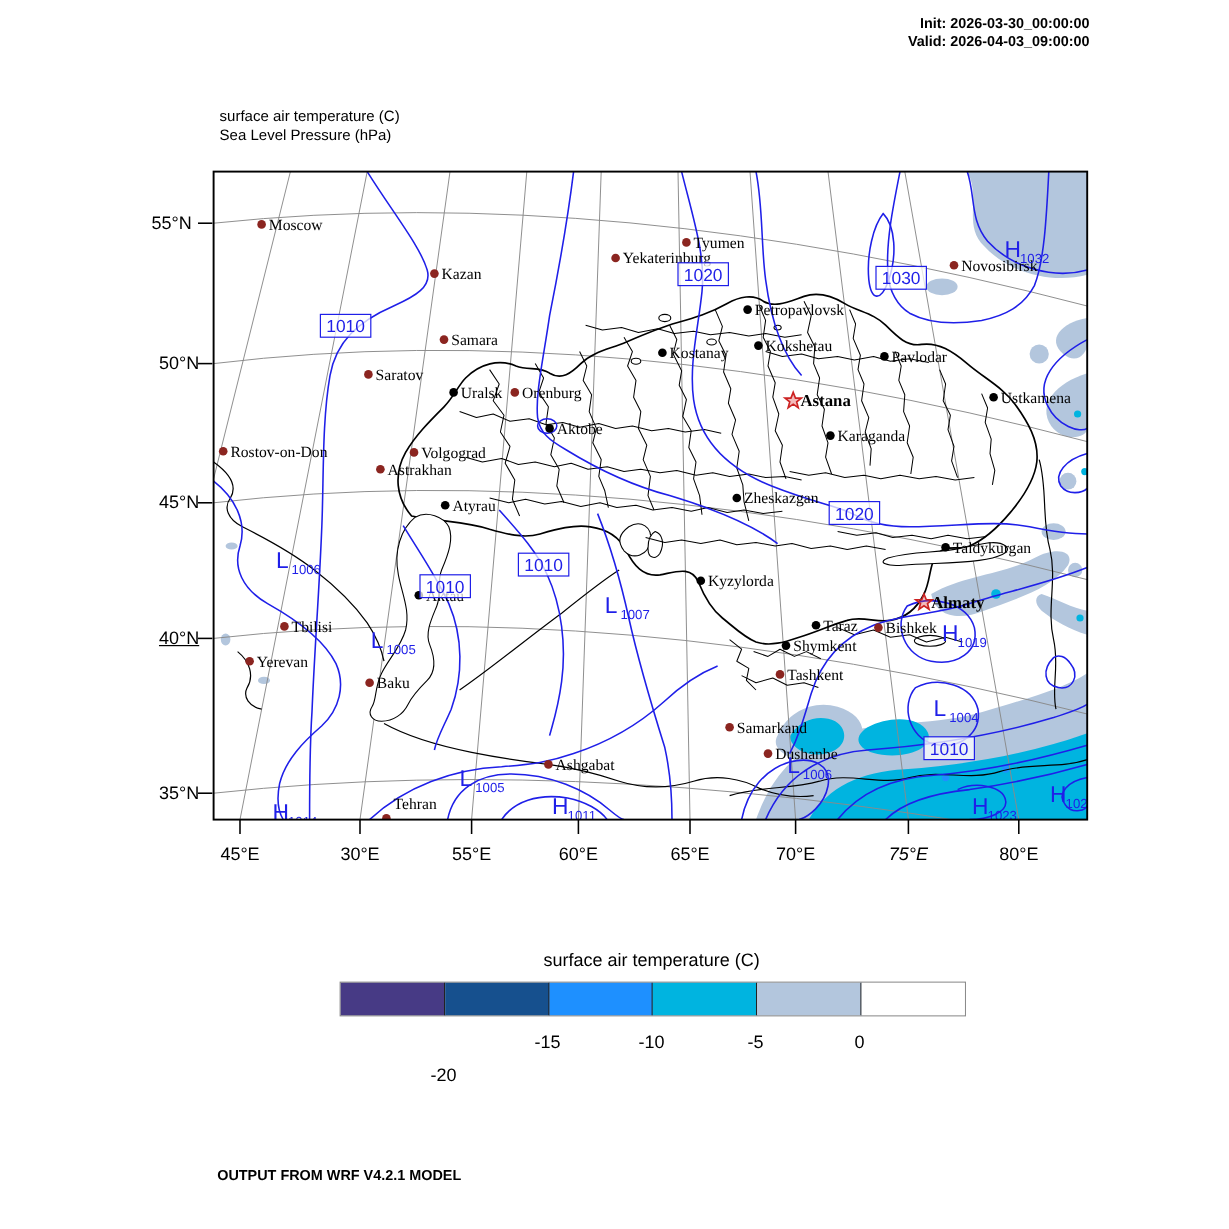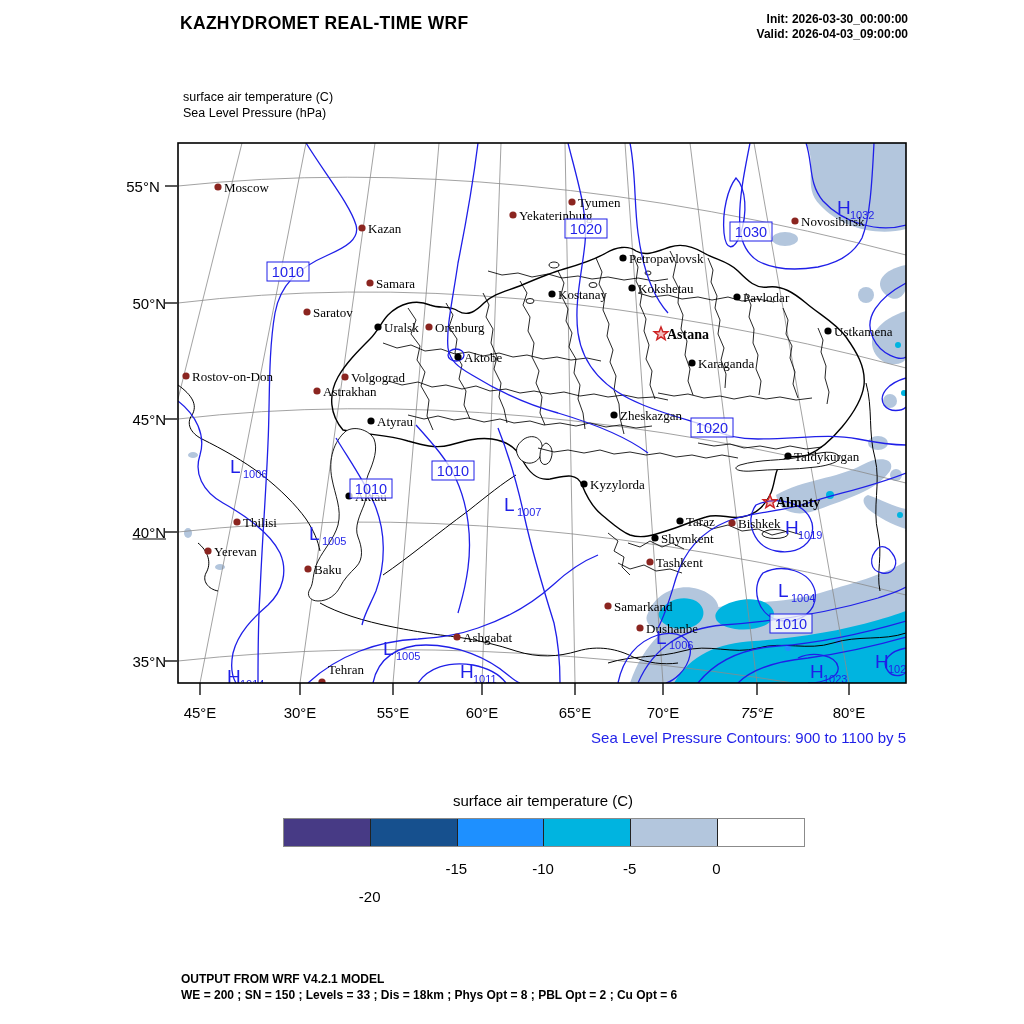--- a/index.html
+++ b/index.html
@@ -34,21 +34,20 @@
   .citylab{font-family:"Liberation Serif",serif;font-size:13px;}
   .caplab{font-family:"Liberation Serif",serif;font-size:14px;font-weight:bold;}
   .plH{font-size:19px;}
   .plsub{font-size:11px;}
   .pbox-t{font-size:14.5px;}
 </style>
 </head>
 <body>
 <div id="page">
 
-<div class="hdr-title">KAZHYDROMET REAL-TIME WRF</div>
 <div class="hdr-init">Init: 2026-03-30_00:00:00</div>
 <div class="hdr-valid">Valid: 2026-04-03_09:00:00</div>
 <div class="layer1">surface air temperature   (C)</div>
 <div class="layer2">Sea Level Pressure   (hPa)</div>
 
 <svg id="mapsvg" width="728" height="540" viewBox="0 0 728 540">
   <clipPath id="mapclip">
         <rect x="0" y="0" width="728" height="540"></rect>
       </clipPath>
   <g clip-path="url(#mapclip)">
@@ -435,33 +434,31 @@
       <span class="lonlab" style="left: 200px;">45°E</span>
       <span class="lonlab" style="left: 300px;">30°E</span>
       <span class="lonlab" style="left: 393px;">55°E</span>
       <span class="lonlab" style="left: 482px;">60°E</span>
       <span class="lonlab" style="left: 575px;">65°E</span>
       <span class="lonlab" style="left: 663px;">70°E</span>
       <span class="lonlab" style="left: 757px; font-style: italic;">75°E</span>
       <span class="lonlab" style="left: 849px;">80°E</span>
     </div>
 
-<div class="caption" style="color: rgb(31, 31, 232);">Sea Level Pressure Contours: 900 to 1100 by 5</div>
 <div class="cb-title">surface air temperature  (C)</div>
 <div id="cbar">
       <div class="seg" style="background: rgb(71, 58, 133); width: 86.6667px;"></div>
       <div class="seg" style="background: rgb(22, 80, 142); width: 86.6667px;"></div>
       <div class="seg" style="background: rgb(30, 144, 255); width: 86.6667px;"></div>
       <div class="seg" style="background: rgb(0, 180, 224); width: 86.6667px;"></div>
       <div class="seg" style="background: rgb(179, 198, 221); width: 86.6667px;"></div>
       <div class="seg" style="background: rgb(255, 255, 255); width: 86.6667px;"></div>
     </div>
 <div id="cbticks">
       <span class="cb-tick" style="left: 369.667px; margin-top: 28px;">-20</span>
       <span class="cb-tick" style="left: 456.333px;">-15</span>
       <span class="cb-tick" style="left: 543px;">-10</span>
       <span class="cb-tick" style="left: 629.667px;">-5</span>
       <span class="cb-tick" style="left: 716.333px;">0</span>
     </div>
 <div class="foot1">OUTPUT FROM WRF V4.2.1 MODEL</div>
-<div class="foot2">WE = 200 ; SN = 150 ; Levels = 33 ; Dis = 18km ; Phys Opt = 8 ; PBL Opt = 2 ; Cu Opt = 6</div>
 
 </div>
 
 </body></html>

